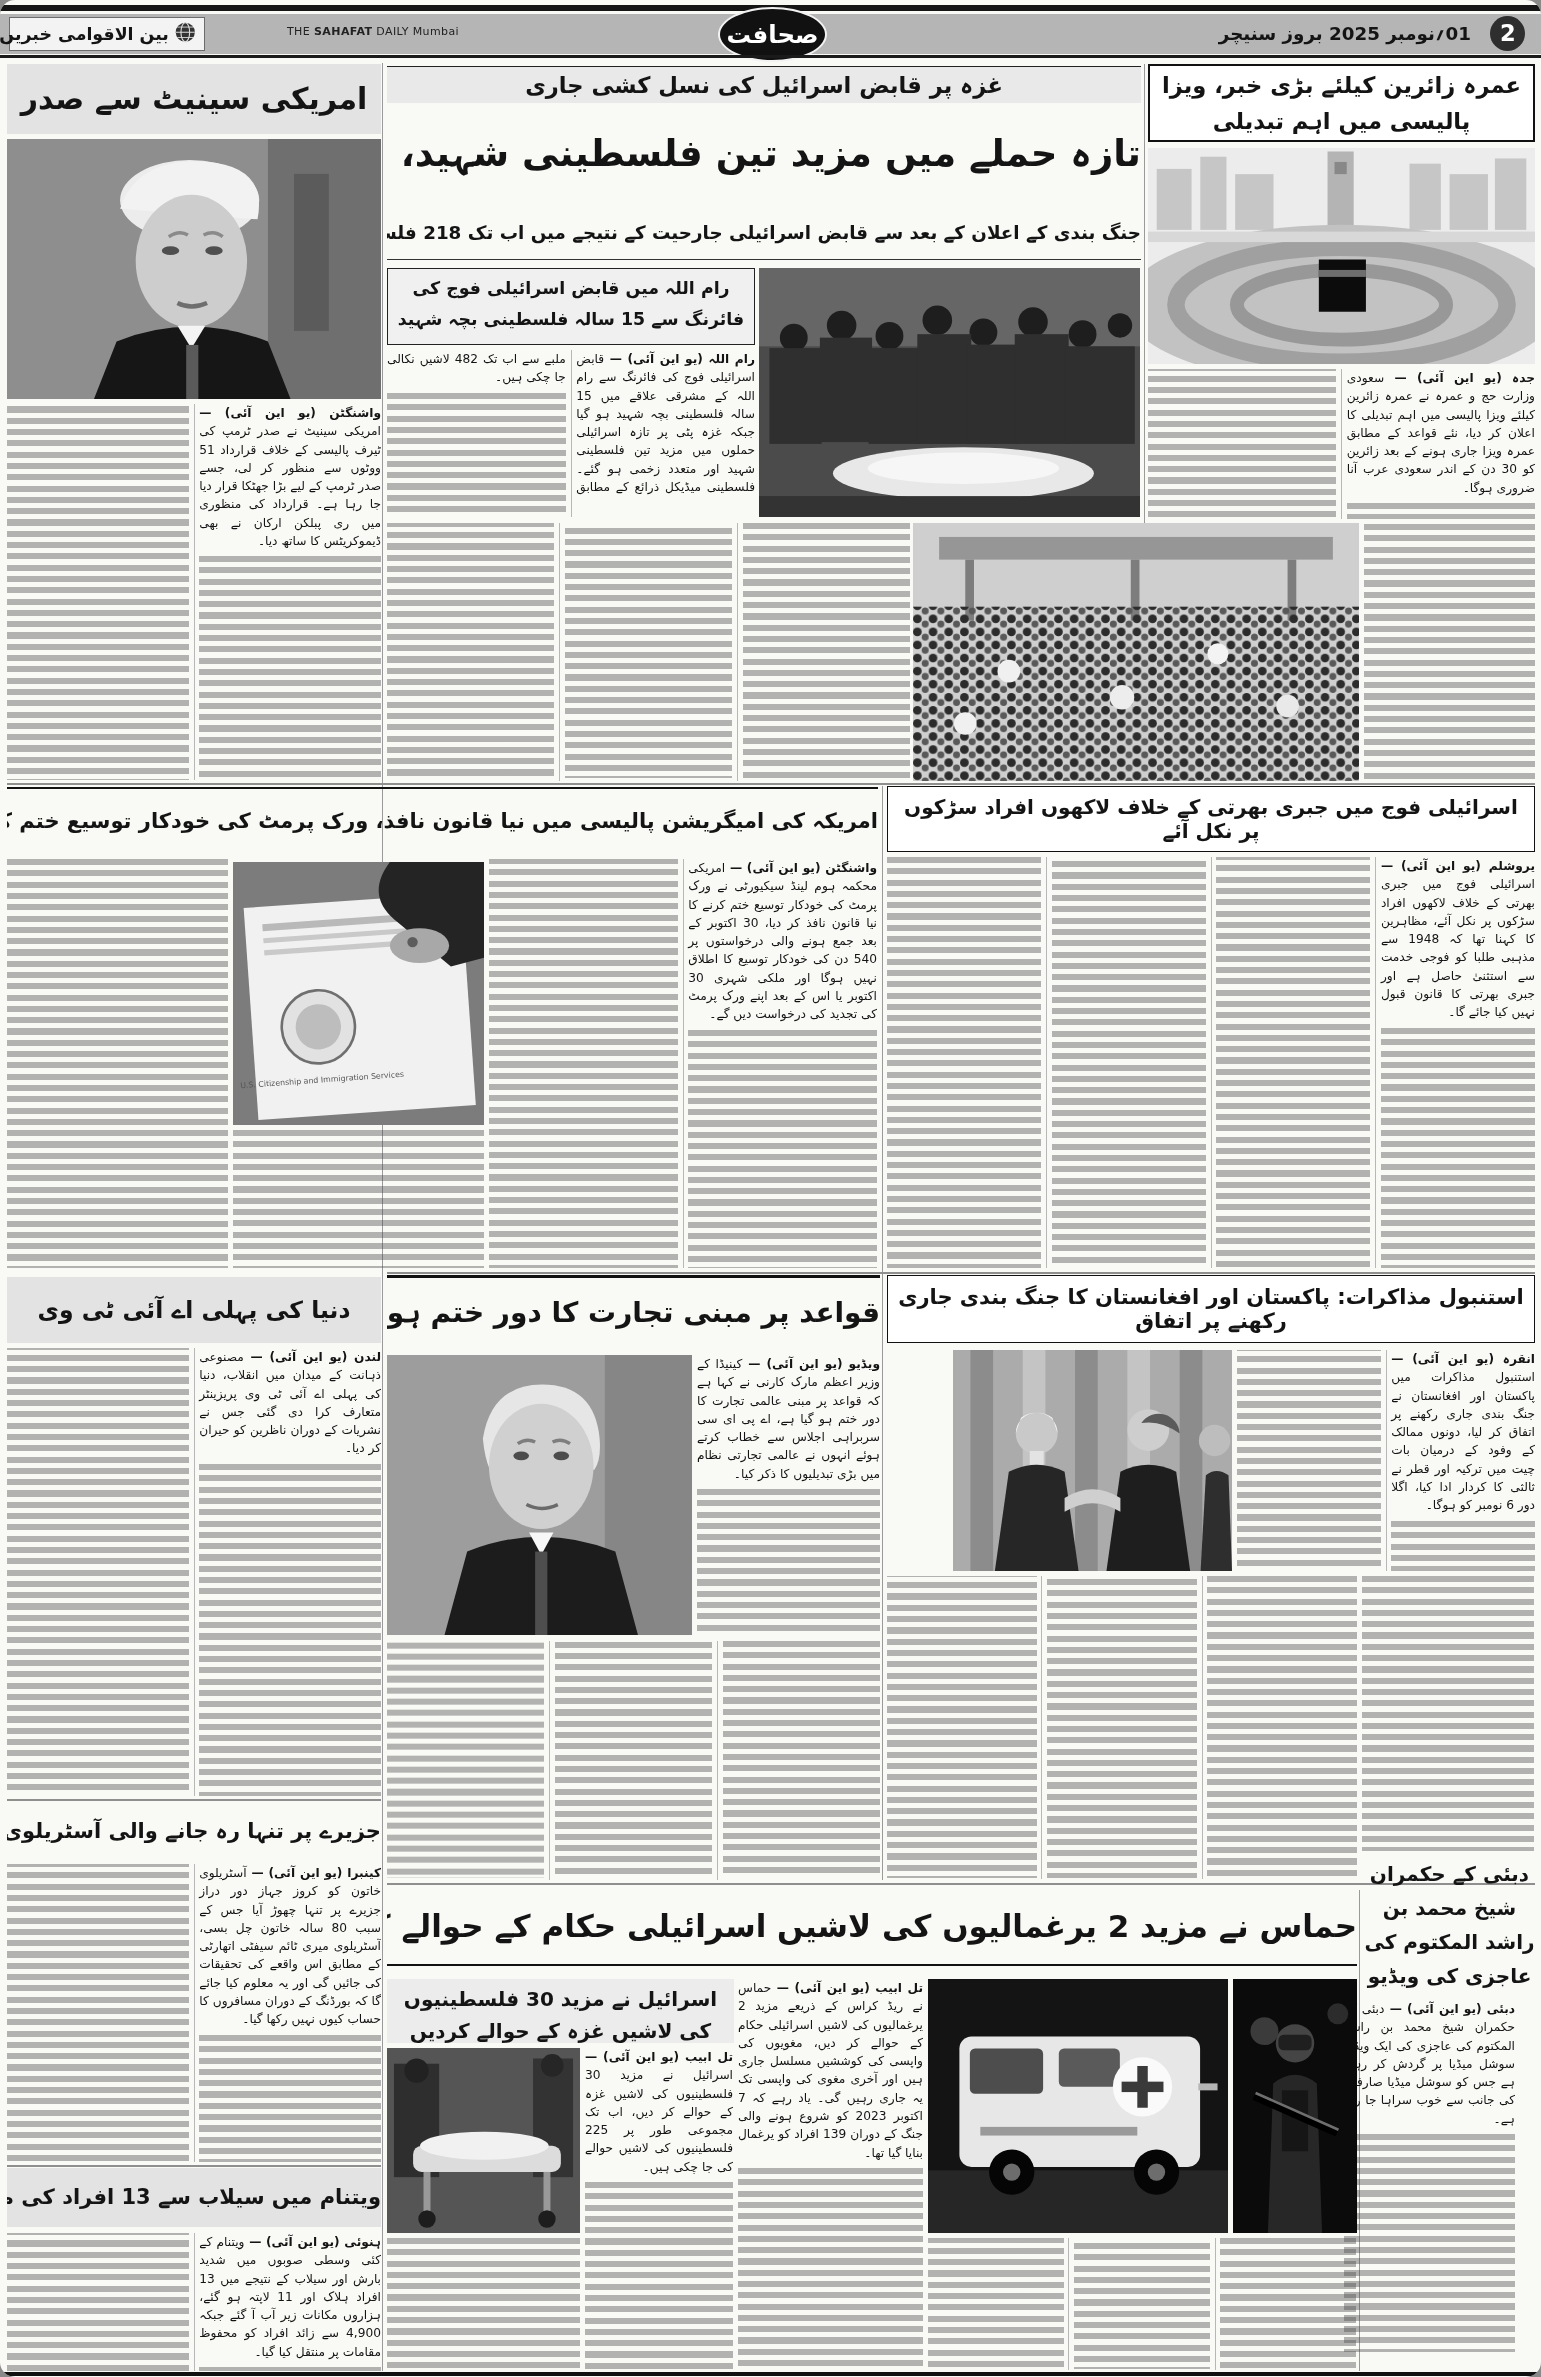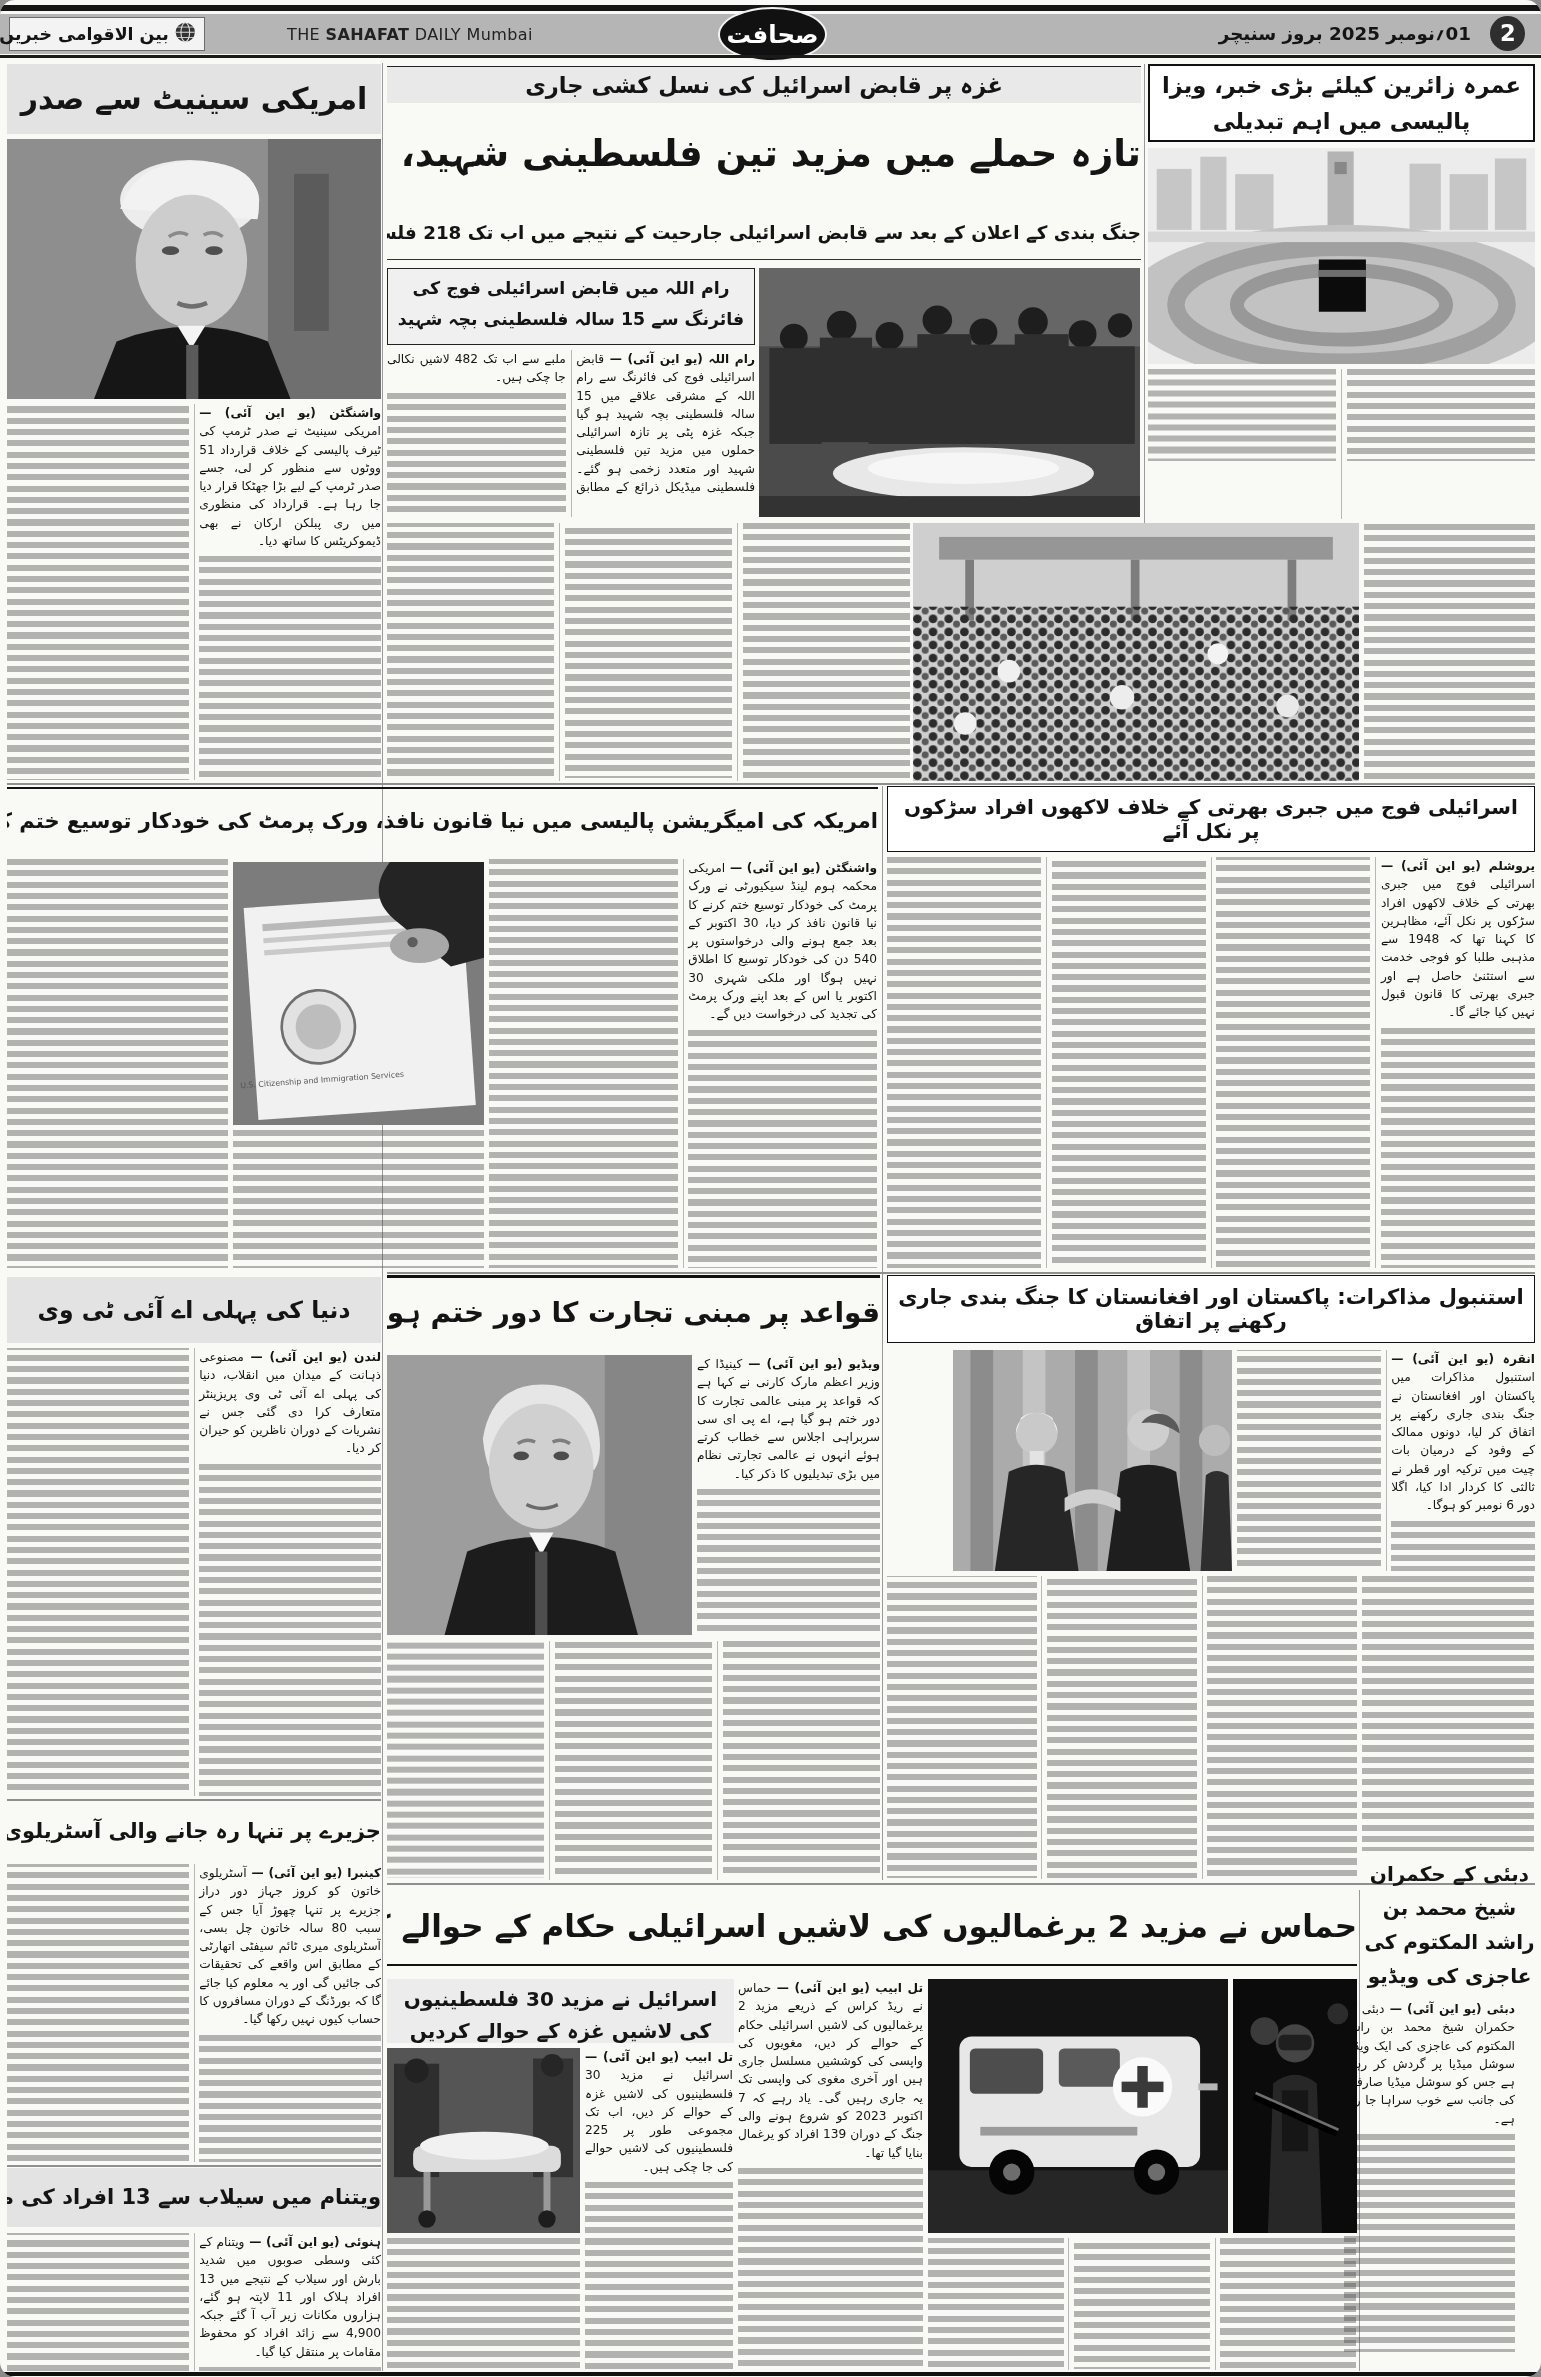--- a/index.html
+++ b/index.html
@@ -23,21 +23,21 @@
   .hrule{height:1.7px;background:#8f8f8f;}
   .graybox{background:#e3e3e3;}
   
   #topstrip{left:0;top:5.2px;width:1541px;height:6.1px;background:#151515;}
   #header{left:0;top:14px;width:1541px;height:40px;background:#b5b5b5;}
   #headrule{left:0;top:55px;width:1541px;height:2.6px;background:#1a1a1a;}
   #secbox{position:absolute;left:8.7px;top:2.6px;width:196px;height:34px;background:#f3f3f3;
           border:0.9px solid #6c6c6c;display:flex;align-items:center;gap:5.2px;
           flex-direction:row-reverse;padding:0 7px;box-sizing:border-box;}
   #secbox .lbl{font-weight:bold;font-size:17.4px;direction:rtl;white-space:nowrap;}
-  #masthead{position:absolute;left:287px;top:10.5px;font-size:16px;letter-spacing:0.4px;color:#222;}
+  #masthead{position:absolute;left:287px;top:10.5px;font-size:11px;letter-spacing:0.4px;color:#222;}
   #masthead b{font-weight:bold;}
   #logo{position:absolute;left:718px;top:-7px;width:105px;height:51px;background:#111;
         border:2.6px solid #f2f2f2;border-radius:50%;color:#fff;display:flex;
         align-items:center;justify-content:center;font-size:24.4px;font-weight:bold;direction:rtl;}
   #dateline{position:absolute;right:70px;top:8.7px;font-size:18.3px;font-weight:bold;direction:rtl;white-space:nowrap;}
   #pagenum{position:absolute;right:15.7px;top:1.7px;width:35px;height:35px;border-radius:50%;
            background:#2e2e2e;color:#fff;font-size:22.6px;font-weight:bold;
            display:flex;align-items:center;justify-content:center;}
   .boxhead{border:2.6px solid #111;background:#fff;padding:5.2px 8.7px;display:flex;align-items:center;justify-content:center;}
 </style>
@@ -160,20 +160,21 @@
       <ellipse cx="222" cy="180" rx="190" ry="66" fill="none" stroke="#979797" stroke-width="20" opacity=".8"></ellipse>
       <ellipse cx="222" cy="180" rx="120" ry="40" fill="none" stroke="#8d8d8d" stroke-width="16" opacity=".8"></ellipse>
       <rect x="196" y="128" width="54" height="60" fill="#0c0c0c"></rect>
       <rect x="196" y="140" width="54" height="8" fill="#6e6e6e"></rect>
       <g fill="#d8d8d8">
         <rect x="0" y="96" width="444" height="12"></rect>
       </g>
     </svg>
   </div>
   <div class="abs body cols2" style="left:1148px;top:369px;width:387px;height:150px;">
+    <p class="lede"><span class="dl">جدہ (یو این آئی)</span><span>سعودی وزارت حج و عمرہ نے عمرہ زائرین کیلئے ویزا پالیسی میں اہم تبدیلی کا اعلان کر دیا، نئے قواعد کے مطابق عمرہ ویزا جاری ہونے کے بعد زائرین کو 30 دن کے اندر سعودی عرب آنا ضروری ہوگا۔</span></p>
     <div class="fill" style="height:183px;"></div>
   </div>
   <div class="abs fill" style="left:1364px;top:524px;width:171px;height:256px;"></div>
 
   <div class="abs photo" style="left:913px;top:523px;width:446px;height:258px;">
     <svg viewBox="0 0 512 296" preserveAspectRatio="none">
       <defs>
         <pattern id="crowdp" width="18" height="15" patternUnits="userSpaceOnUse">
           <circle cx="5" cy="5" r="5" fill="#2c2c2c"></circle>
             <circle cx="14" cy="11" r="4" fill="#595959"></circle>

